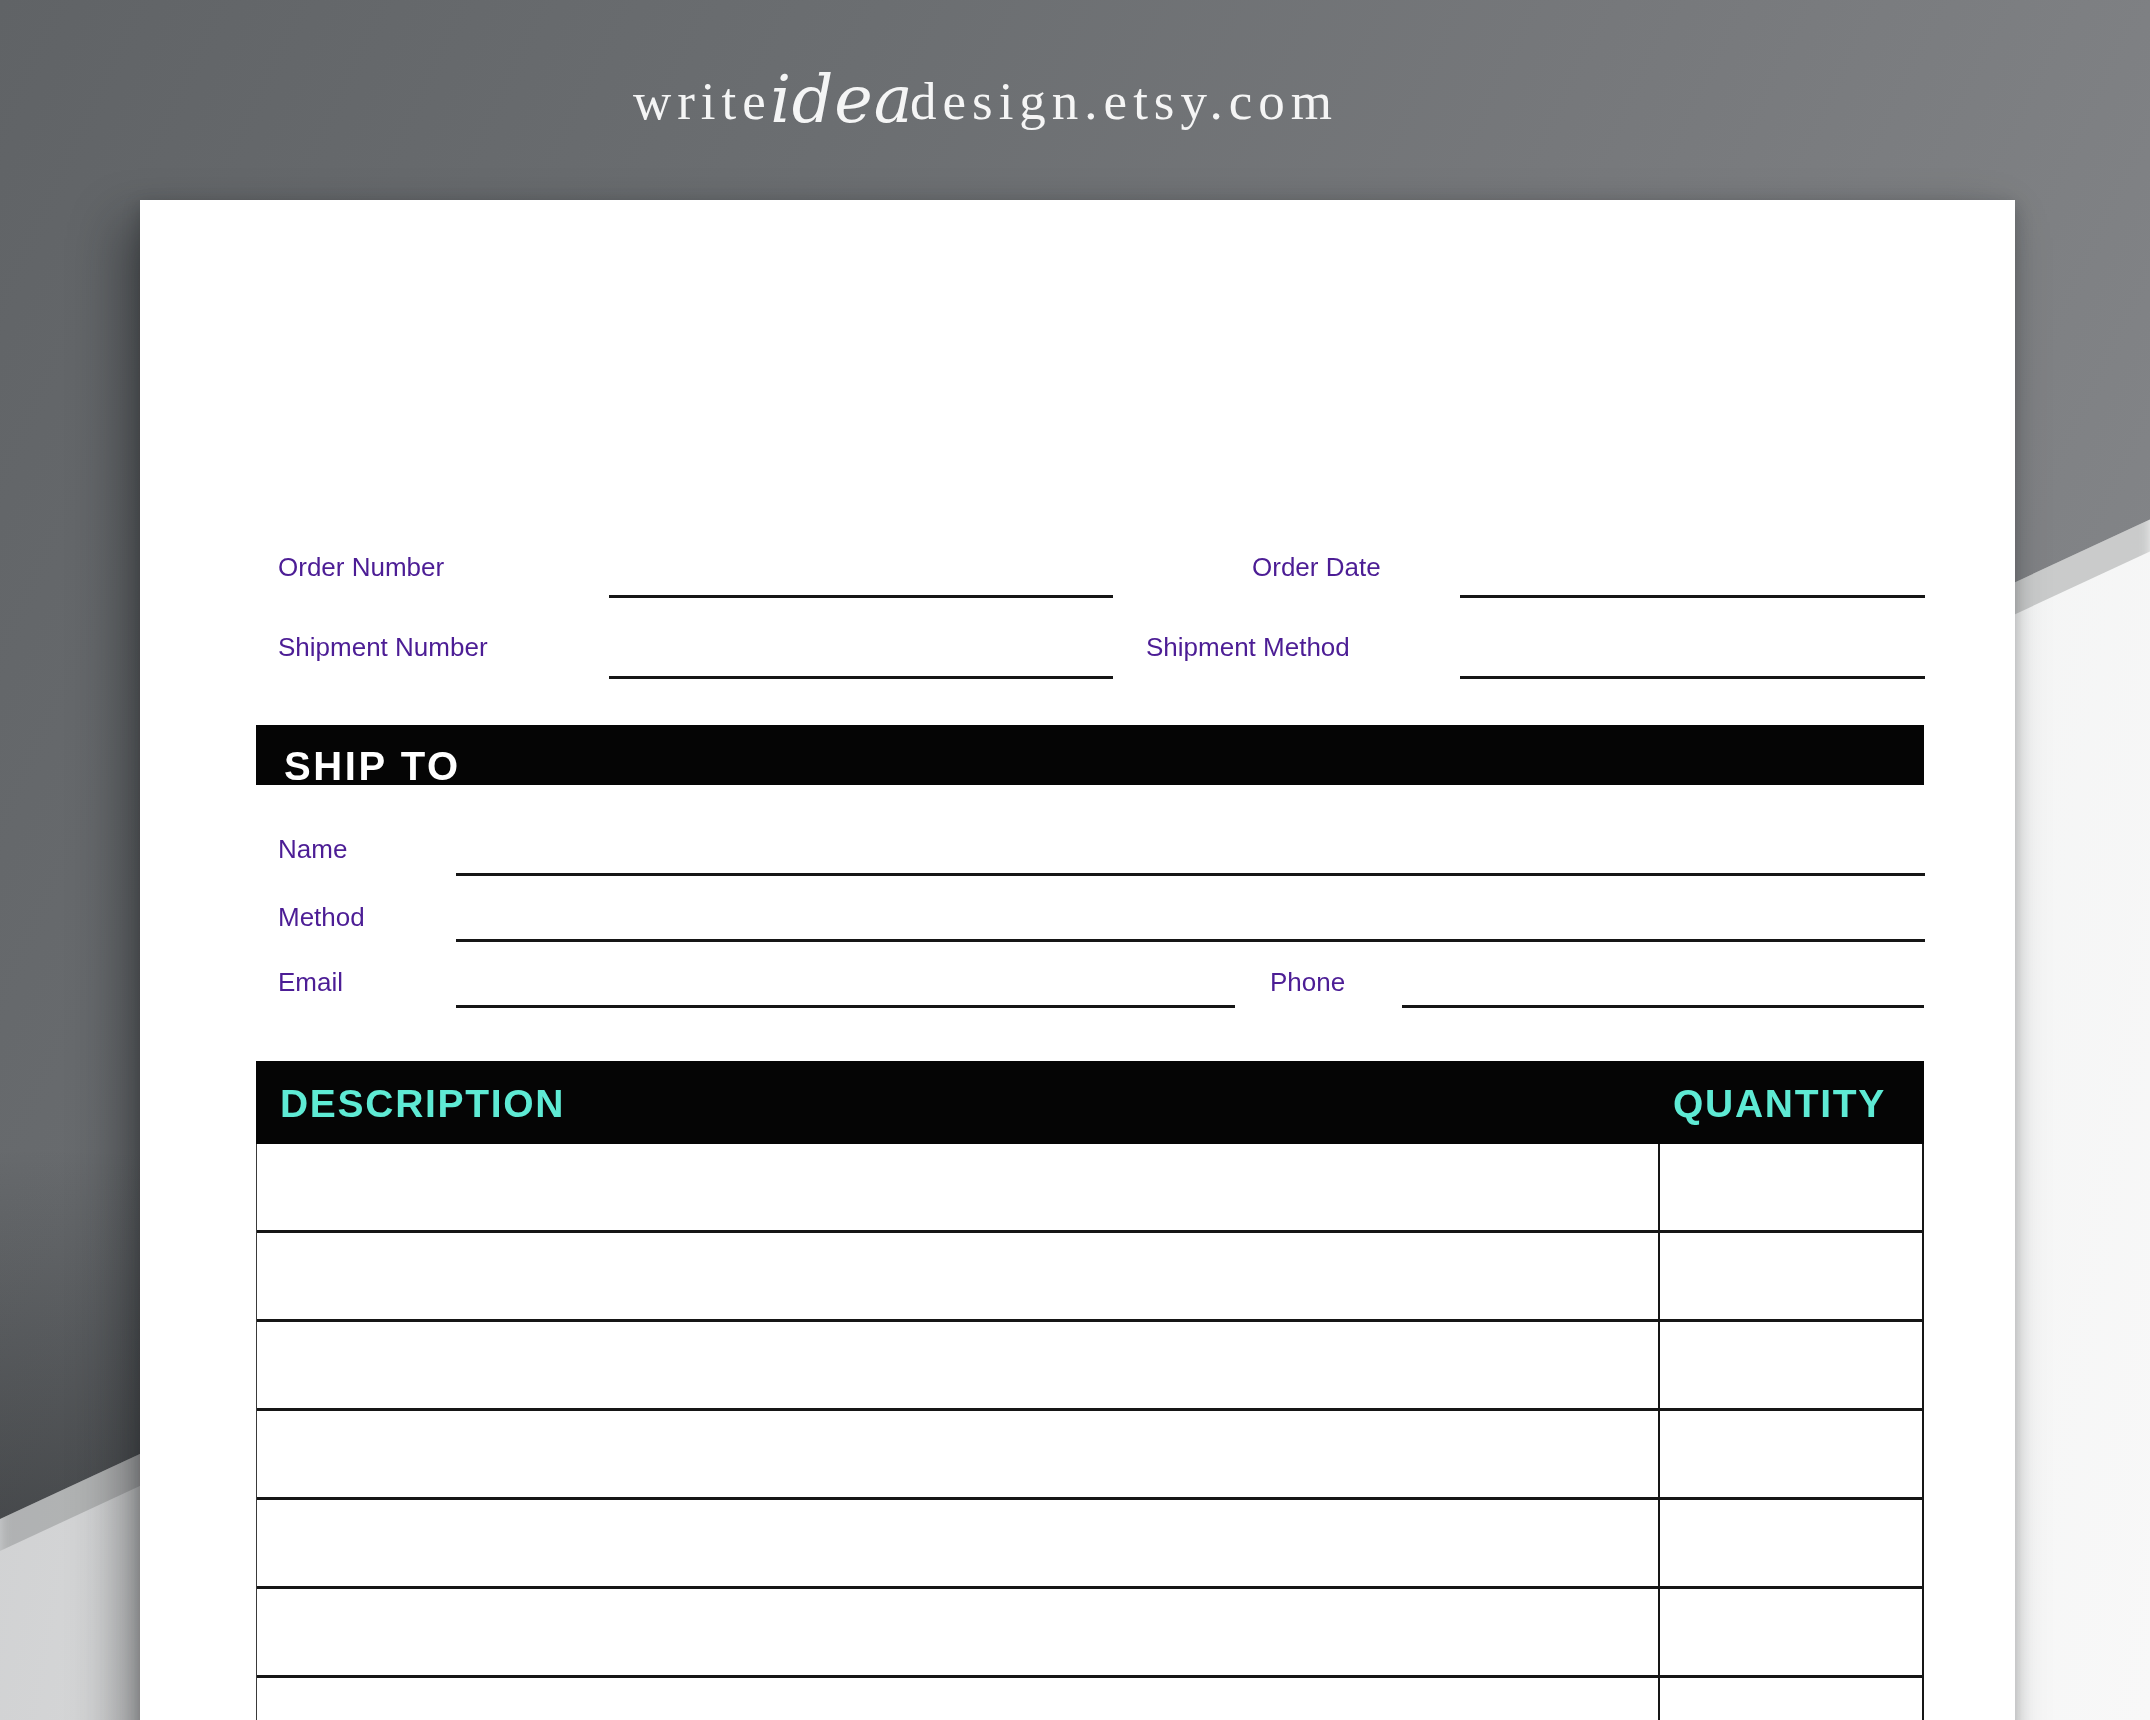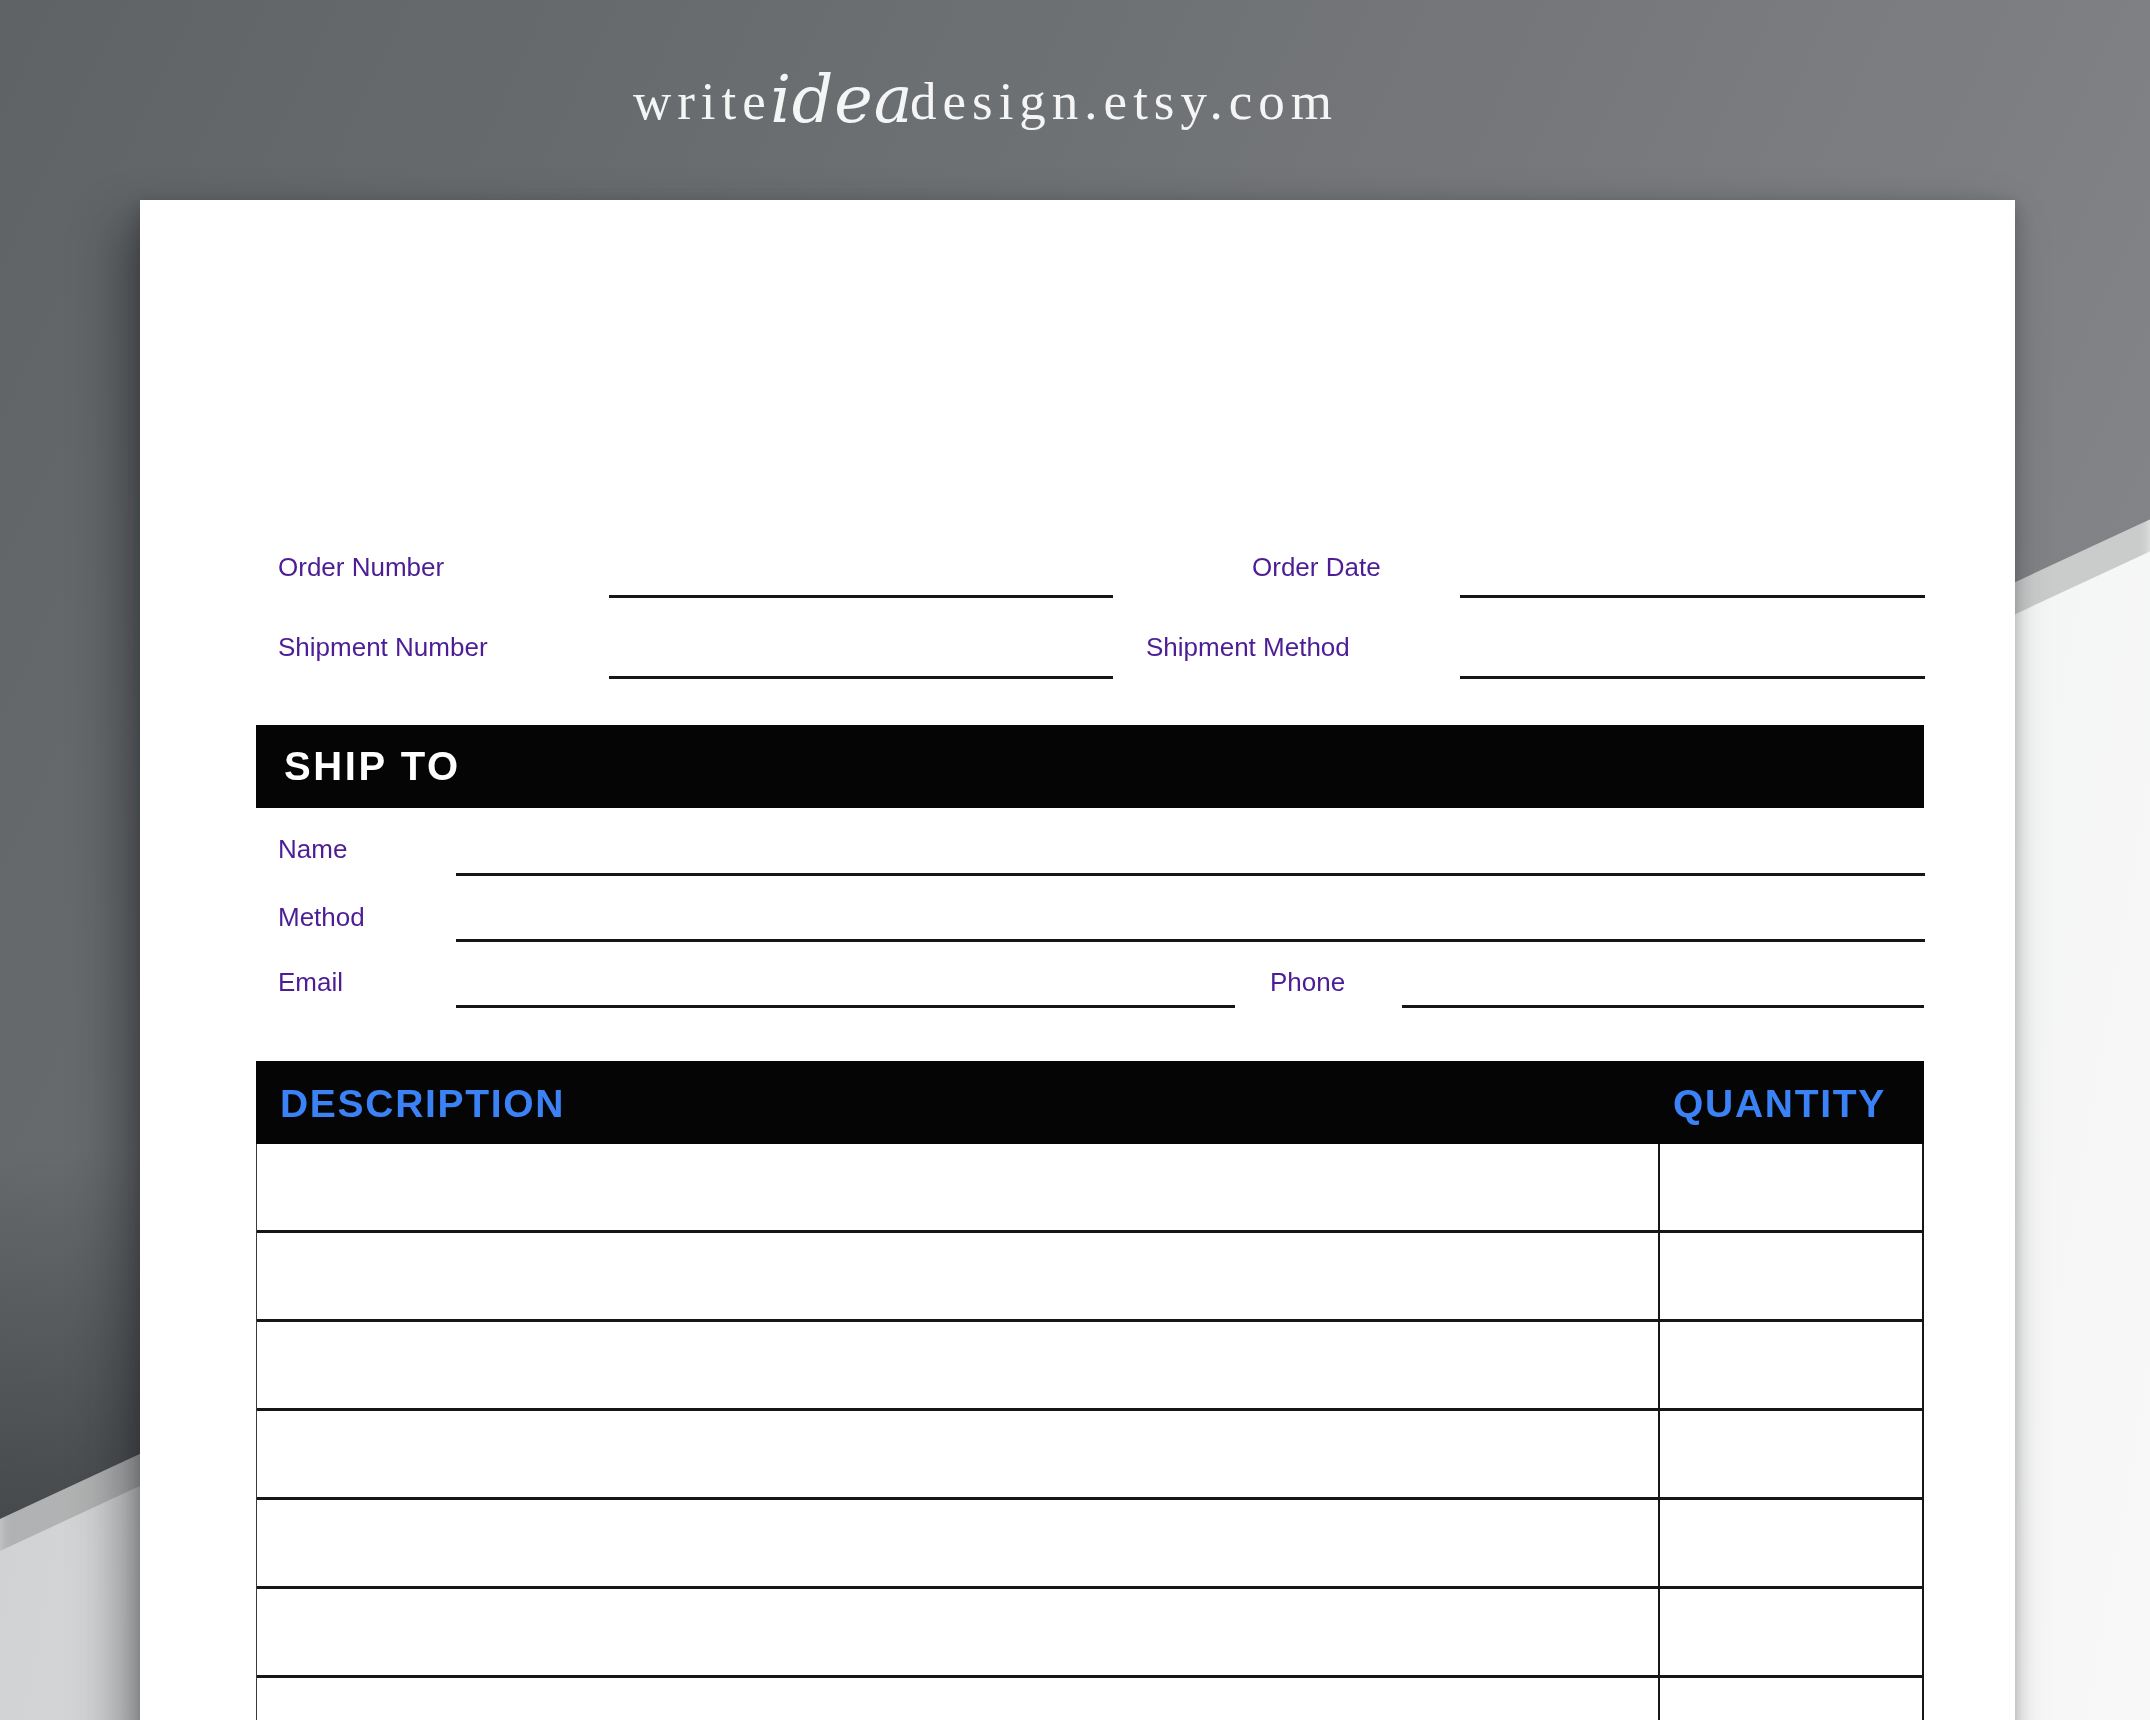--- a/index.html
+++ b/index.html
@@ -63,38 +63,38 @@
   .f-order-number-line  { left:469px;  top:395px; width:504px; }
   .f-order-date-lbl     { left:1112px; top:352px; }
   .f-order-date-line    { left:1320px; top:395px; width:465px; }
   .f-ship-number-lbl    { left:138px;  top:432px; }
   .f-ship-number-line   { left:469px;  top:476px; width:504px; }
   .f-ship-method-lbl    { left:1006px; top:432px; }
   .f-ship-method-line   { left:1320px; top:476px; width:465px; }
 
   
   .shipto-bar{
-    position:absolute; left:116px; top:525px; width:1668px; height:83px;
+    position:absolute; left:116px; top:525px; width:1668px; height:60px;
     background:#050505; color:#ffffff;
     font-size:40px; font-weight:bold; letter-spacing:2.6px;
     line-height:83px; padding-left:28px;
   }
   .f-name-lbl    { left:138px;  top:634px; }
   .f-name-line   { left:316px;  top:673px; width:1469px; }
   .f-address-lbl { left:138px;  top:702px; }
   .f-address-line{ left:316px;  top:739px; width:1469px; }
   .f-email-lbl   { left:138px;  top:767px; }
   .f-email-line  { left:316px;  top:805px; width:779px; }
   .f-phone-lbl   { left:1130px; top:767px; }
   .f-phone-line  { left:1262px; top:805px; width:522px; }
 
   
   .items-table{ position:absolute; left:116px; top:861px; width:1668px; }
   .items-header{
-    position:relative; height:83px; background:#050505; color:#3b82f6;
+    position:relative; height:83px; background:#050505; color:#5eead4;
     font-size:39px; font-weight:bold; letter-spacing:1.7px;
   }
   .items-header .col-desc{ position:absolute; left:24px;  top:20.6px; }
   .items-header .col-qty { position:absolute; left:1417px; top:20.6px; }
   .items-body{
     position:relative;
     border-left:1.7px solid #3a3a3a; border-right:2.6px solid #161616;
   }
   .t-row{ position:relative; height:89px; border-bottom:3.4px solid #161616; background:#fff; }
   .t-row.partial{ height:43px; border-bottom:none; }

